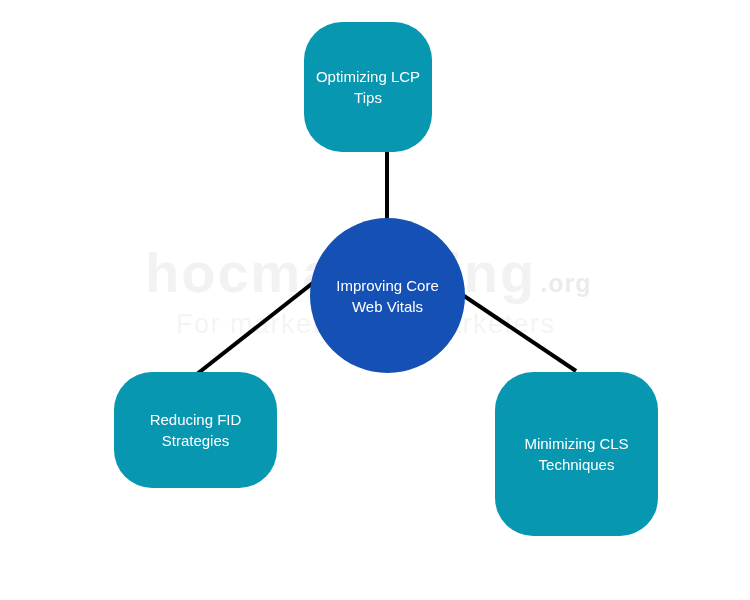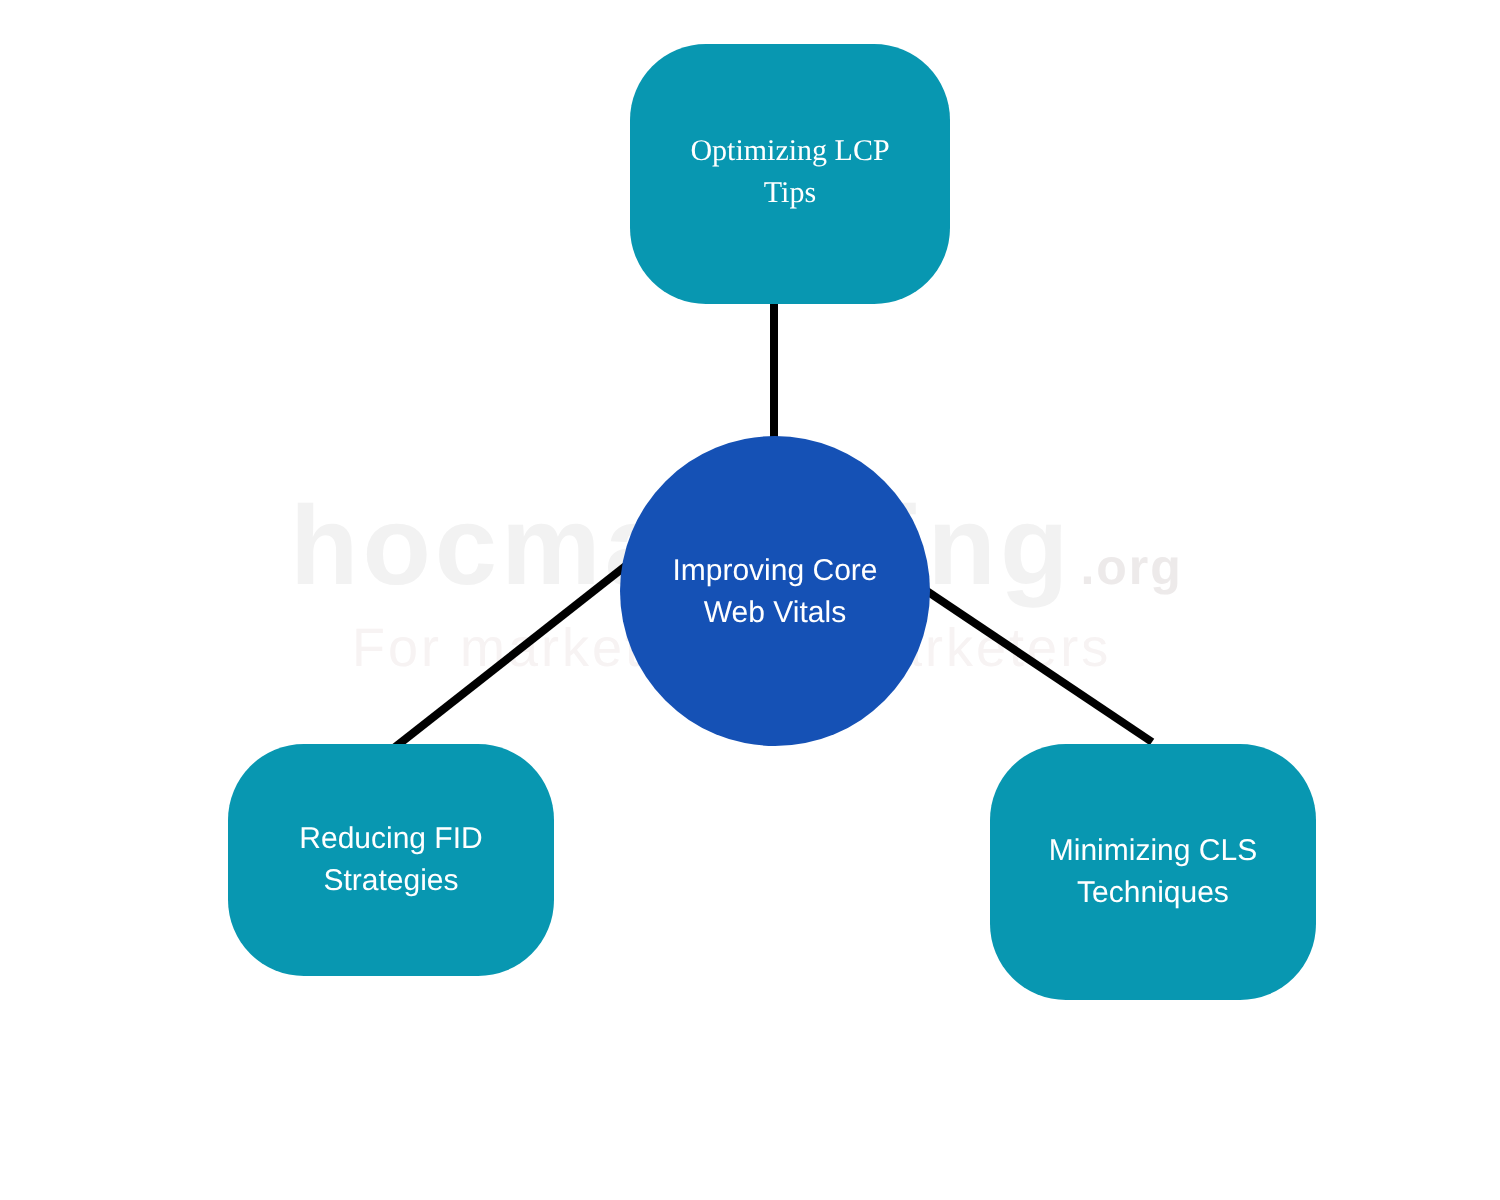--- a/index.html
+++ b/index.html
@@ -78,23 +78,23 @@
     color: var(--label-color, #ffffff);
     font-size: 15px;
     line-height: 21px;
   }
   .node .label { display: inline-block; max-width: 122px; }
 
   .box {
     background: var(--node-fill, #0897b1);
     border-radius: 38px;
   }
-  .box.top   { left: 315px; top: 22px;  width: 160px; height: 130px; font-family: Liberation Serif, serif; }
+  .box.top   { left: 304px; top: 22px;  width: 128px; height: 130px; }
   .box.bleft { left: 114px; top: 372px; width: 163px; height: 116px; }
-  .box.bright{ left: 495px; top: 372px; width: 163px; height: 128px; }
+  .box.bright{ left: 495px; top: 372px; width: 163px; height: 164px; }
 
   .circle {
     left: 310px;
     top: 218px;
     width: 155px;
     height: 155px;
     border-radius: 50%;
     background: var(--center-fill, #1551b5);
   }
   .circle .label { max-width: 118px; }

